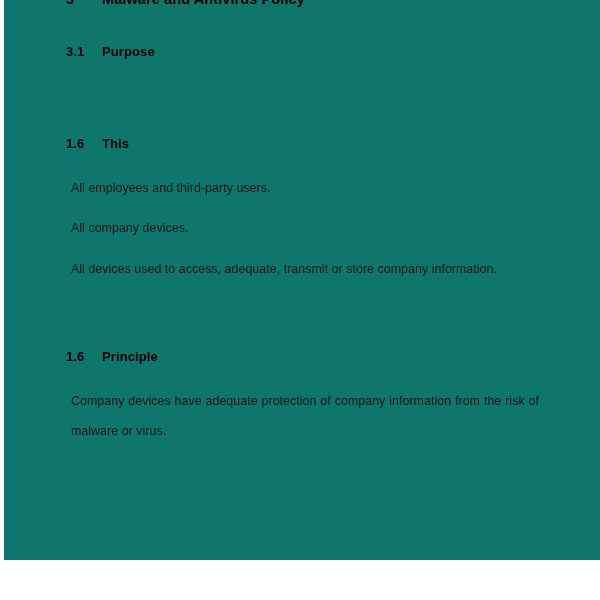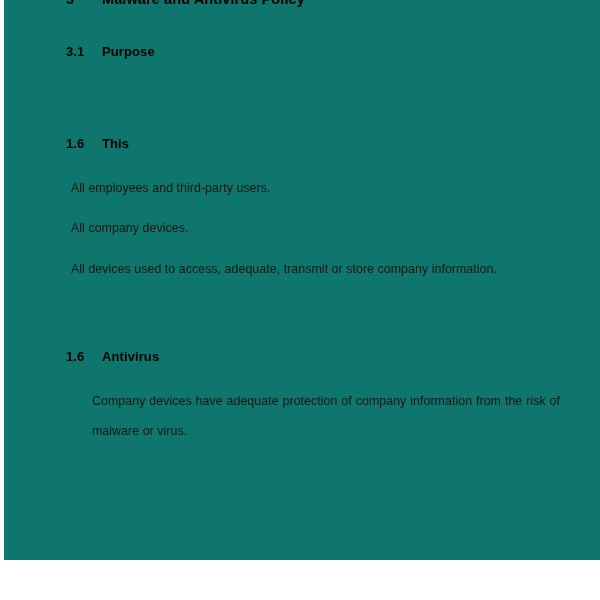--- a/index.html
+++ b/index.html
@@ -94,21 +94,21 @@
   .h-purpose   { top: 44px; }
   .p-purpose   { top: 81px; }
 
   .h-scope     { top: 136px; }
   .p-scope-0   { top: 173px; }
   .p-scope-1   { top: 213px; }
   .p-scope-2   { top: 254px; }
   .p-scope-3   { top: 295px; }
 
   .h-principle { top: 349px; }
-  .p-principle { top: 386px; margin-left: 21px; }
+  .p-principle { top: 386px; }
 </style>
 </head>
 <body>
 
 <div class="page">
 
   <div class="chapter-clip">
     <h1 class="chapter-heading">
       <span class="num">3</span><span>Malware and Antivirus Policy</span>
     </h1>
@@ -119,17 +119,17 @@
   </h2>
 
   <h2 class="section-heading h-scope">
     <span class="num">1.6</span><span>This</span>
   </h2>
   <p class="body-text nowrap p-scope-1">All company devices.</p>
   <p class="body-text nowrap p-scope-0">All employees and third-party users.</p>
   <p class="body-text nowrap p-scope-2">All devices used to access, adequate, transmit or store company information.</p>
 
   <h2 class="section-heading h-principle">
-    <span class="num">1.6</span><span>Antivirus</span>
+    <span class="num">1.6</span><span>Principle</span>
   </h2>
   <p class="body-text wrap p-principle">Company devices have adequate protection of company information from the risk of malware or virus.</p>
 
 </div>
 
 </body></html>

